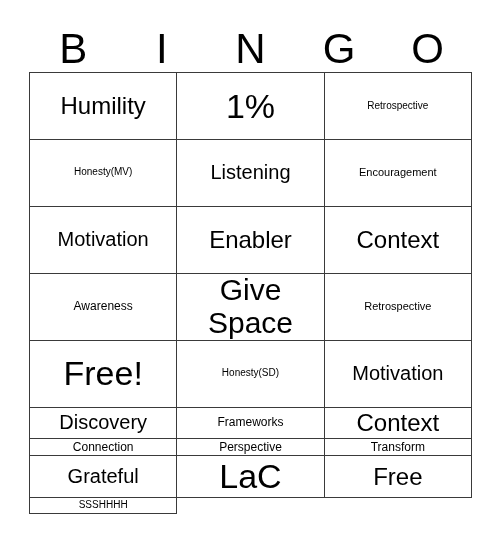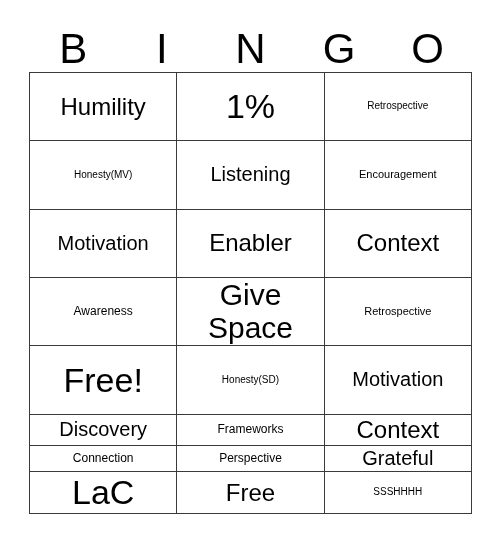--- a/index.html
+++ b/index.html
@@ -158,20 +158,23 @@
       <div class="cell">
         <span class="cell-text fs-xl">Context</span>
       </div>
       <div class="cell">
         <span class="cell-text fs-md">Connection</span>
       </div>
       <div class="cell">
         <span class="cell-text fs-md">Perspective</span>
       </div>
       <div class="cell">
+        <span class="cell-text fs-md">Transform</span>
+      </div>
+      <div class="cell">
         <span class="cell-text fs-lg">Grateful</span>
       </div>
       <div class="cell">
         <span class="cell-text fs-huge">LaC</span>
       </div>
       <div class="cell">
         <span class="cell-text fs-xl">Free</span>
       </div>
       <div class="cell">
         <span class="cell-text fs-sm">SSSHHHH</span>

